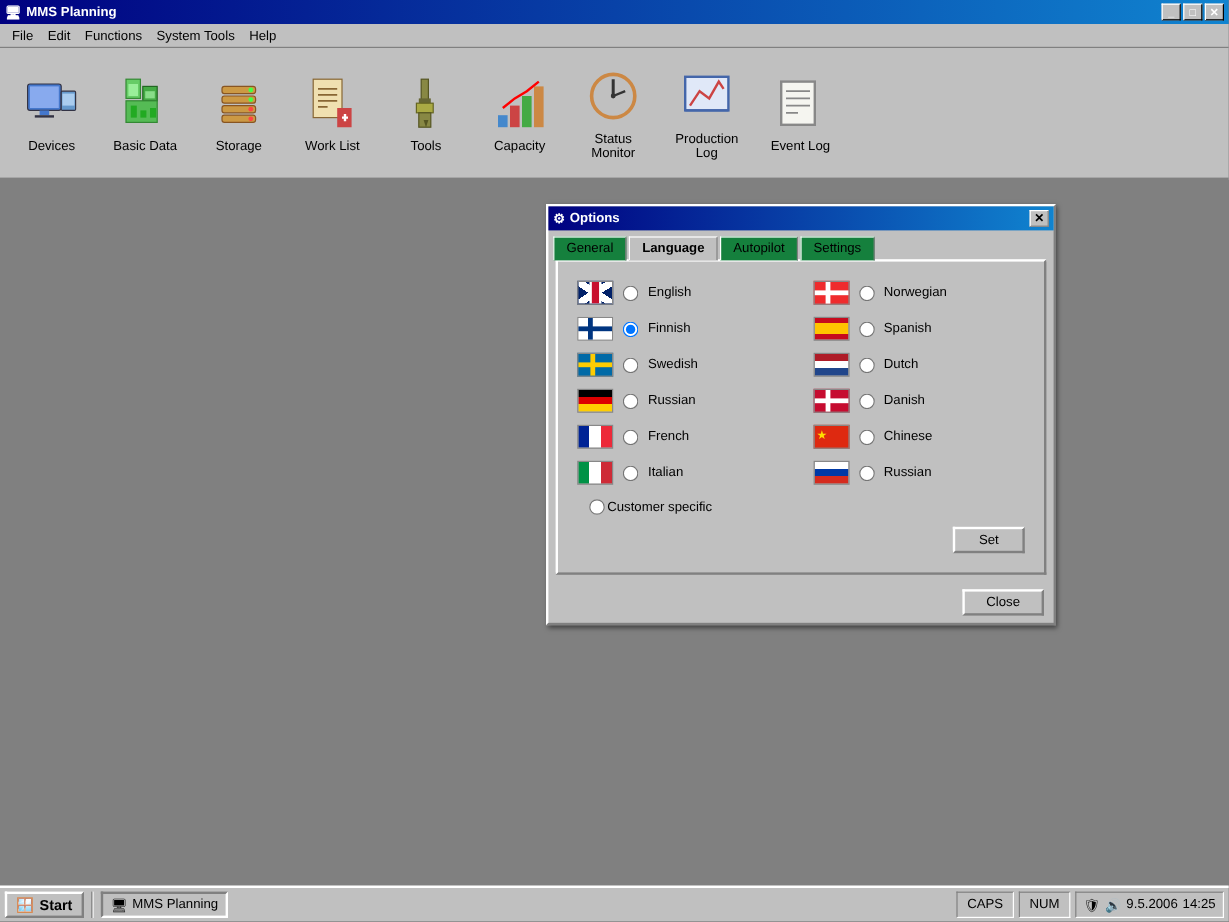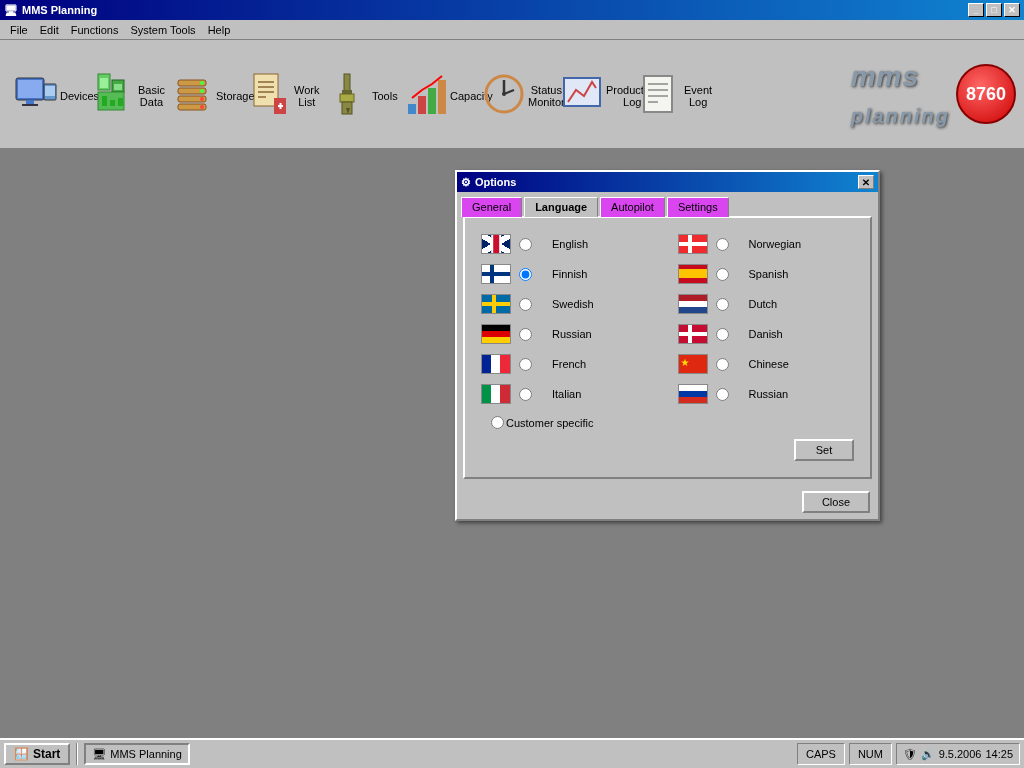--- a/index.html
+++ b/index.html
@@ -58,21 +58,21 @@
       height: 110px;
       background: #c0c0c0;
       border-bottom: 2px solid #808080;
       display: flex;
       align-items: center;
       padding: 4px 8px;
       gap: 8px;
     }
     .toolbar-item {
       display: flex;
-      flex-direction: row;
+      flex-direction: column;
       align-items: center;
       width: 70px;
       cursor: pointer;
       padding: 4px;
     }
     .toolbar-icon {
       width: 52px;
       height: 52px;
       display: flex;
       align-items: center;
@@ -155,21 +155,21 @@
     }
 
     
     #tab-bar {
       display: flex;
       padding: 4px 4px 0;
       gap: 2px;
     }
     .tab {
       padding: 3px 10px;
-      background: #d946ef;
+      background: #15803d;
       border: 1px solid;
       border-bottom: none;
       font-size: 11px;
       cursor: pointer;
       border-color: #fff #808080 #c0c0c0 #fff;
       position: relative;
       top: 1px;
     }
     .tab.active {
       background: #c0c0c0;
@@ -332,21 +332,21 @@
       content: '★';
       position: absolute;
       top: 2px; left: 2px;
       color: #FFDE00;
       font-size: 10px;
     }
 
     .lang-radio {
       display: flex;
       align-items: center;
-      gap: 20px;
+      gap: 8px;
       font-size: 11px;
     }
     .lang-name { font-size: 11px; }
 
     .customer-specific {
       display: flex;
       align-items: center;
       gap: 2px;
       margin-bottom: 10px;
       padding-left: 10px;
@@ -581,27 +581,20 @@
         <rect x="8" y="6" width="28" height="36" fill="#f5f5f0" stroke="#888" stroke-width="2"></rect>
         <line x1="12" y1="14" x2="32" y2="14" stroke="#888" stroke-width="1.5"></line>
         <line x1="12" y1="20" x2="32" y2="20" stroke="#888" stroke-width="1.5"></line>
         <line x1="12" y1="26" x2="32" y2="26" stroke="#888" stroke-width="1.5"></line>
         <line x1="12" y1="32" x2="22" y2="32" stroke="#888" stroke-width="1.5"></line>
       </svg>
     </div>
     <span class="toolbar-label">Event Log</span>
   </div>
 
-  <div id="brand-area">
-    <div id="brand-text">
-      <span style="color:#8899aa; font-style:italic; font-size:28px; font-weight:bold; letter-spacing:1px; text-shadow:1px 1px 3px #333;">mms</span><br>
-      <span style="color:#8899aa; font-style:italic; font-size:20px; font-weight:bold; text-shadow:1px 1px 3px #333;">planning</span>
-    </div>
-    <div id="brand-circle">8760</div>
-  </div>
 </div>
 
 <div id="desktop">
 
   <div id="options-dialog">
     <div id="dialog-title-bar">
       <div id="dialog-title-left">
         <span>⚙</span>
         <span>Options</span>
       </div>

